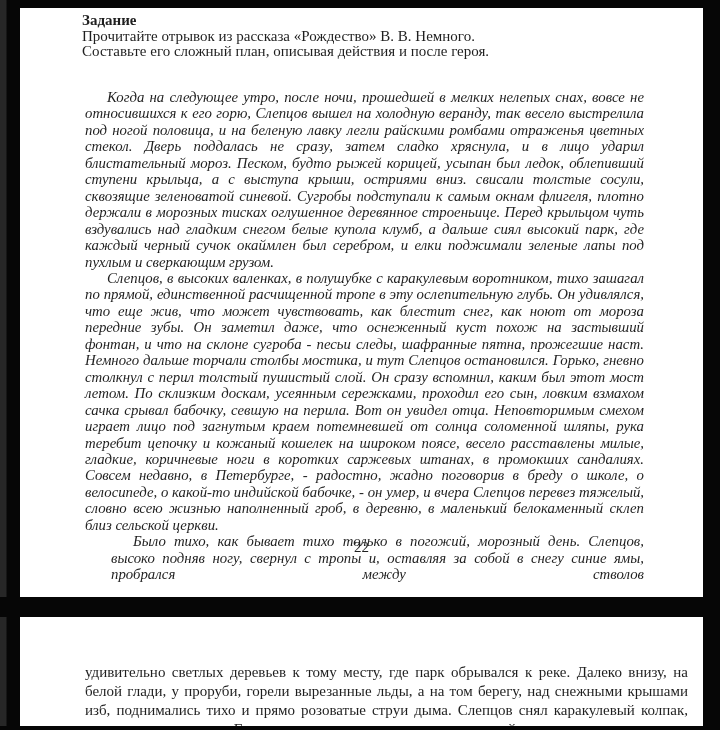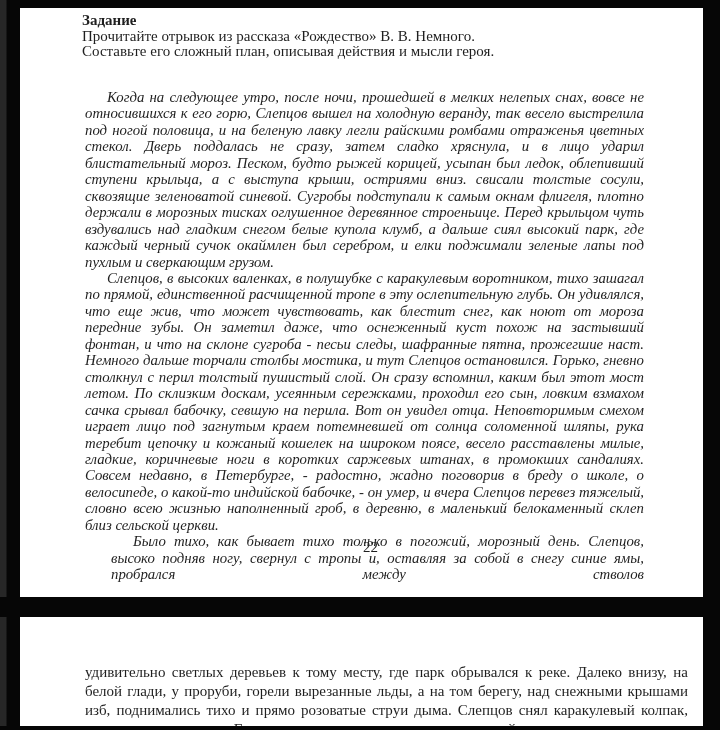--- a/index.html
+++ b/index.html
@@ -25,21 +25,20 @@
   .bar-mid    { top: 597px; left: 0; width: 720px; height: 20px; }
   .bar-bottom { bottom: 0; left: 0; width: 720px; height: 4px; }
 
   
   .page1 {
     position: absolute;
     top: 8px; left: 20px;
     width: 683px; height: 589px;
     background: #ffffff;
     overflow: hidden;
-    padding-left: 18px;
   }
   .task-block {
     position: absolute;
     top: 5px; left: 62px; right: 40px;
     font-size: 15px;
     line-height: 15.6px;
   }
   .task-title { font-weight: bold; }
   .body-text {
     position: absolute;
@@ -82,21 +81,21 @@
 </head>
 <body>
 
 <div class="scan">
 
   <div class="page1">
 
     <div class="task-block">
       <div class="task-title">Задание</div>
       <div class="task-line">Прочитайте отрывок из рассказа «Рождество» В. В. Немного.</div>
-      <div class="task-line">Составьте его сложный план, описывая действия и мысли героя.</div>
+      <div class="task-line">Составьте его сложный план, описывая действия и после героя.</div>
     </div>
 
     <div class="body-text">
       <p class="para">Когда на следующее утро, после ночи, прошедшей в мелких нелепых снах, вовсе не относившихся к его горю, Слепцов вышел на холодную веранду, так весело выстрелила под ногой половица, и на беленую лавку легли райскими ромбами отраженья цветных стекол. Дверь поддалась не сразу, затем сладко хряснула, и в лицо ударил блистательный мороз. Песком, будто рыжей корицей, усыпан был ледок, облепивший ступени крыльца, а с выступа крыши, остриями вниз. свисали толстые сосули, сквозящие зеленоватой синевой. Сугробы подступали к самым окнам флигеля, плотно держали в морозных тисках оглушенное деревянное строеньице. Перед крыльцом чуть вздувались над гладким снегом белые купола клумб, а дальше сиял высокий парк, где каждый черный сучок окаймлен был серебром, и елки поджимали зеленые лапы под пухлым и сверкающим грузом.</p>
       <p class="para">Слепцов, в высоких валенках, в полушубке с каракулевым воротником, тихо зашагал по прямой, единственной расчищенной тропе в эту ослепительную глубь. Он удивлялся, что еще жив, что может чувствовать, как блестит снег, как ноют от мороза передние зубы. Он заметил даже, что оснеженный куст похож на застывший фонтан, и что на склоне сугроба - песьи следы, шафранные пятна, прожегшие наст. Немного дальше торчали столбы мостика, и тут Слепцов остановился. Горько, гневно столкнул с перил толстый пушистый слой. Он сразу вспомнил, каким был этот мост летом. По склизким доскам, усеянным сережками, проходил его сын, ловким взмахом сачка срывал бабочку, севшую на перила. Вот он увидел отца. Неповторимым смехом играет лицо под загнутым краем потемневшей от солнца соломенной шляпы, рука теребит цепочку и кожаный кошелек на широком поясе, весело расставлены милые, гладкие, коричневые ноги в коротких саржевых штанах, в промокших сандалиях. Совсем недавно, в Петербурге, - радостно, жадно поговорив в бреду о школе, о велосипеде, о какой-то индийской бабочке, - он умер, и вчера Слепцов перевез тяжелый, словно всею жизнью наполненный гроб, в деревню, в маленький белокаменный склеп близ сельской церкви.</p>
       <p class="para force-just">Было тихо, как бывает тихо только в погожий, морозный день. Слепцов, высоко подняв ногу, свернул с тропы и, оставляя за собой в снегу синие ямы, пробрался между стволов</p>
     </div>
 
     <div class="page-number">22</div>
   </div>

